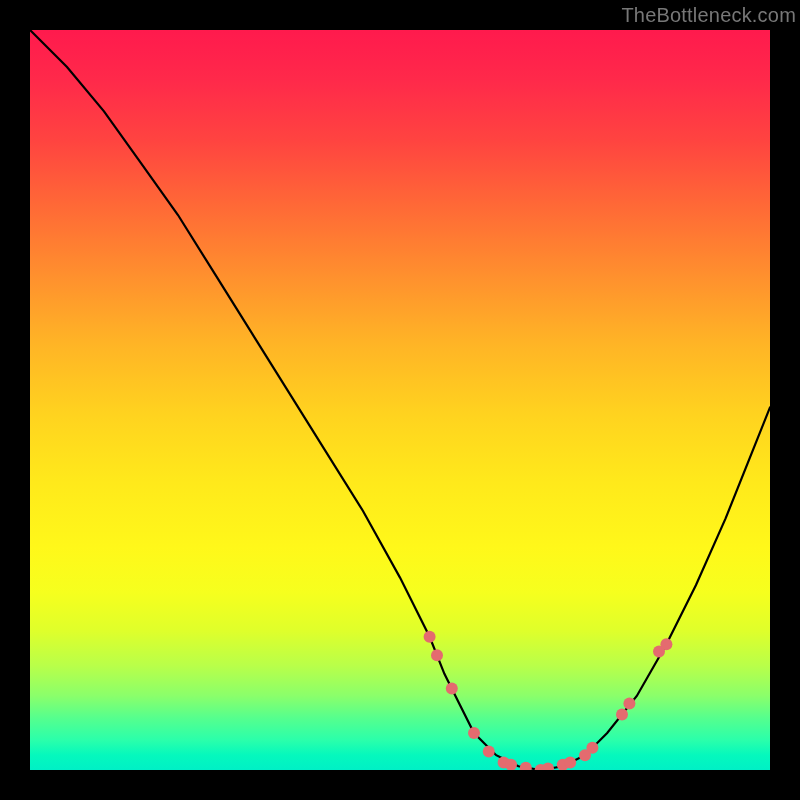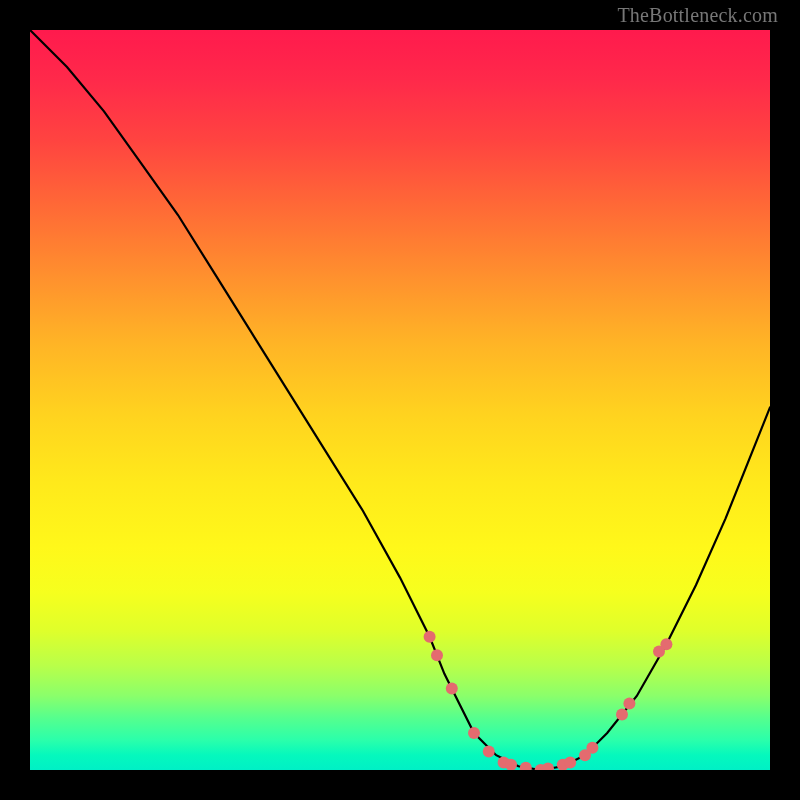--- a/index.html
+++ b/index.html
@@ -51,26 +51,25 @@
   }
   svg.curves {
     position: absolute;
     left: 0; top: 0;
     width: 740px;
     height: 740px;
   }
   .watermark {
     position: absolute;
     top: 4px;
-    right: 22px;
+    right: 4px;
     color: #777;
     font-size: 20px;
     letter-spacing: 0.2px;
     user-select: none;
-    font-family: Liberation Serif, serif;
   }
 </style>
 </head>
 <body>
 
 <div class="outer">
 
   <div class="watermark">TheBottleneck.com</div>
 
   <div class="plot">

